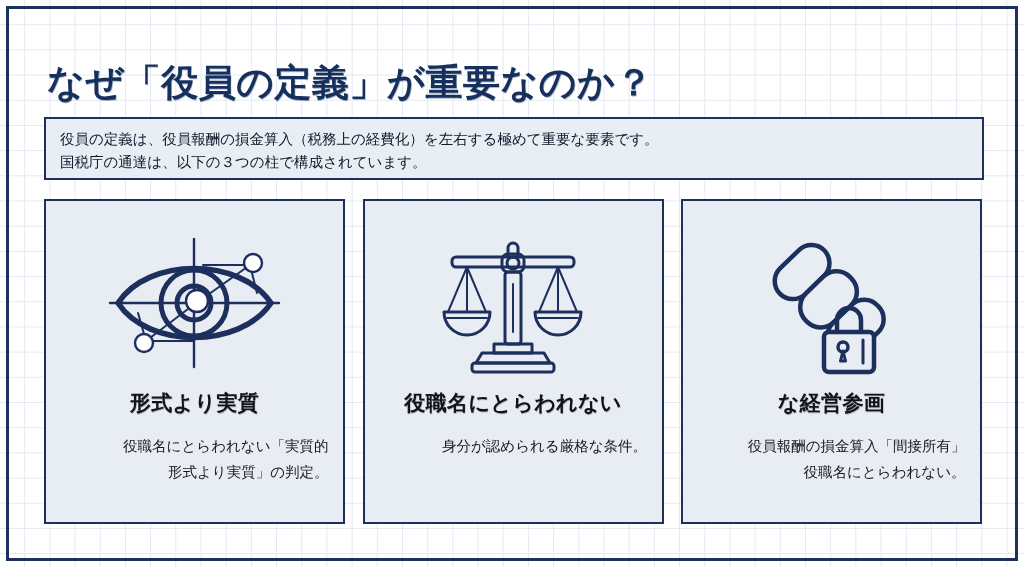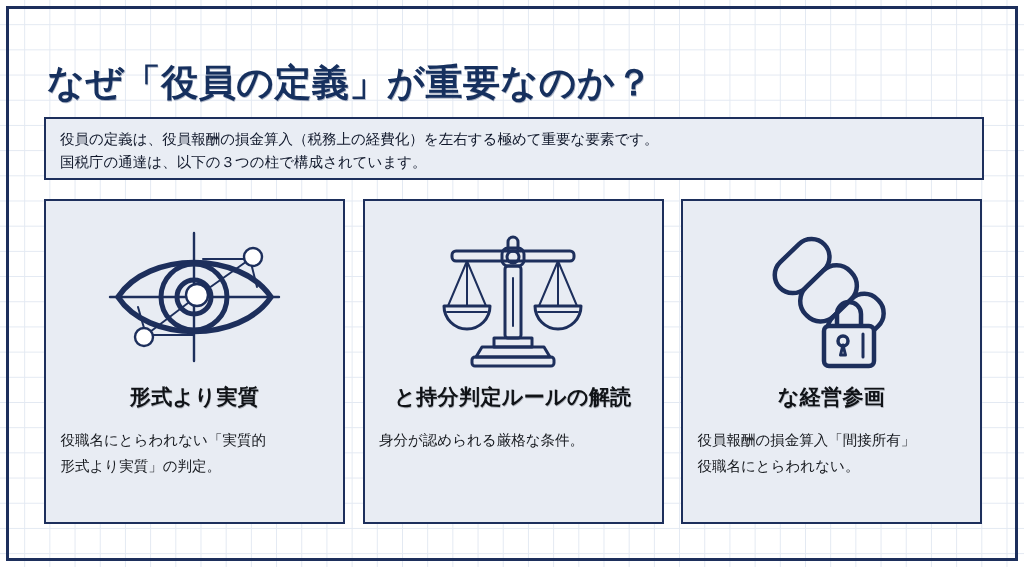--- a/index.html
+++ b/index.html
@@ -79,21 +79,21 @@
   }
 
   .card {
     width: 301px;
     height: 325px;
     background: #e8ecf3;
     border: 2px solid #1d2f5c;
     display: flex;
     flex-direction: column;
     align-items: center;
-    padding-top: 16px;
+    padding-top: 22px;
   }
 
   .card-icon {
     height: 160px;
     display: flex;
     align-items: center;
     justify-content: center;
   }
   .card-icon svg { display: block; }
 
@@ -103,21 +103,21 @@
     font-weight: bold;
     color: #101317;
     letter-spacing: 0.4px;
     white-space: nowrap;
     text-shadow: 0.5px 0.5px 0 rgba(20,25,35,.28);
   }
 
   .card-desc {
     margin-top: 16px;
     width: 268px;
-    text-align: left;
+    text-align: right;
     font-size: 14.5px;
     line-height: 26px;
     color: #15181d;
   }
   .card-desc .d-line { display: block; white-space: nowrap; }
 
   
   .watermark {
     position: absolute;
     right: 14px;
@@ -198,21 +198,21 @@
 
           <path d="M6 84 h46 a23 23 0 0 1 -46 0 z" stroke-width="3"></path>
           <line x1="9" y1="90" x2="49" y2="90" stroke-width="2"></line>
 
           <path d="M120 39 L101 84 M120 39 L139 84 M120 39 v45" stroke-width="2"></path>
 
           <path d="M97 84 h46 a23 23 0 0 1 -46 0 z" stroke-width="3"></path>
           <line x1="100" y1="90" x2="140" y2="90" stroke-width="2"></line>
         </svg>
       </div>
-      <div class="card-title">と持分判定ルールの解読</div>
+      <div class="card-title">役職名にとらわれない</div>
       <div class="card-desc">
         <span class="d-line">身分が認められる厳格な条件。</span>
       </div>
     </div>
 
     <div class="card">
       <div class="card-icon">
         <svg width="150" height="150" viewBox="0 0 150 150" fill="none" stroke="#1d2f5c" stroke-width="4.5" stroke-linecap="round" stroke-linejoin="round">
           <g transform="rotate(-44 75 75)">
 

